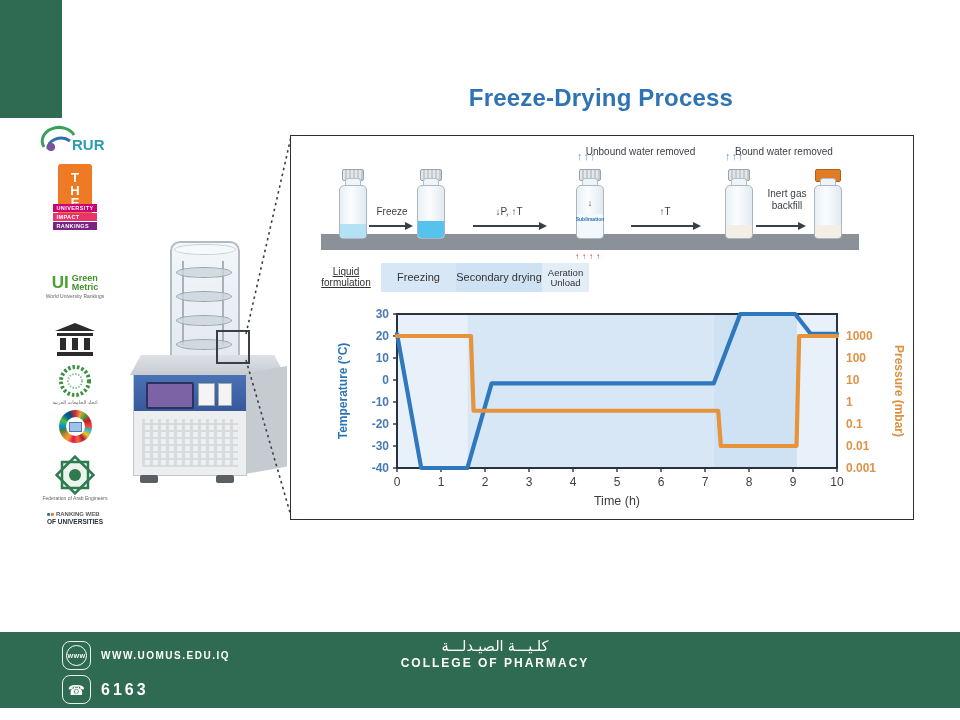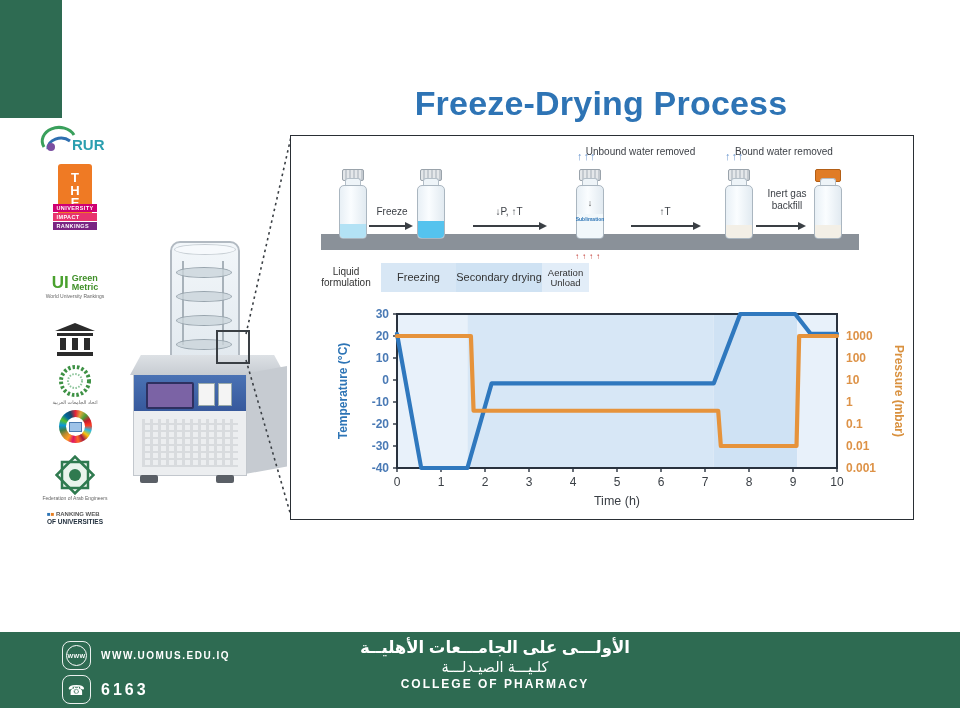--- a/index.html
+++ b/index.html
@@ -22,21 +22,21 @@
   .gm span{font-size:9px;color:#3f8f28;line-height:.95;font-weight:bold;}
   .sdg{width:33px;height:33px;border-radius:50%;
        background:conic-gradient(#e5243b,#dda63a,#4c9f38,#c5192d,#ff3a21,#26bde2,#fcc30b,#a21942,#fd6925,#dd1367,#fd9d24,#bf8b2e,#3f7e44,#0a97d9,#56c02b,#00689d,#19486a,#e5243b);
        display:flex;align-items:center;justify-content:center;}
   .sdg i{width:19px;height:19px;border-radius:50%;background:#fff;display:flex;align-items:center;justify-content:center;}
   .sdg i u{width:11px;height:8px;background:#9fc3e8;border:1px solid #4a7ab0;display:block;}
   .webo{font-size:6px;line-height:1.15;color:#555;text-align:left;font-weight:bold;}
   .webo .l2{color:#23313f;font-size:6.5px;}
   
   .title{position:absolute;left:290px;top:84px;width:622px;margin:0;text-align:center;
-         font-size:34px;font-weight:bold;color:#2e74b5;letter-spacing:.2px;}
+         font-size:24px;font-weight:bold;color:#2e74b5;letter-spacing:.2px;}
   
   .machine{position:absolute;left:130px;top:235px;width:162px;height:250px;z-index:2;}
   .chamber{position:absolute;left:40px;top:6px;width:66px;height:116px;border:2px solid #b2bac2;
            border-radius:10px 10px 4px 4px;background:linear-gradient(180deg,rgba(240,245,249,.85),rgba(214,224,232,.7));}
   .chamber::before{content:'';position:absolute;left:2px;top:1px;right:2px;height:9px;border-radius:50%;
            border:1px solid #c6cdd3;background:rgba(246,250,252,.9);}
   .rackline{position:absolute;top:18px;bottom:14px;width:2px;background:#a8b2ba;}
   .shelf{position:absolute;left:4px;width:54px;height:9px;border:1px solid #98a4ad;border-radius:50%;
          background:rgba(203,212,219,.8);}
   .deck{position:absolute;left:0;top:120px;width:155px;height:20px;
@@ -250,21 +250,21 @@
     <div class="plabel" style="left:338px;top:70px;width:72px">↑T</div>
     <div class="arrow" style="left:340px;top:89px;width:68px"></div>
 
     <div class="plabel" style="left:460px;top:52px;width:72px">Inert gas backfill</div>
     <div class="arrow" style="left:465px;top:89px;width:48px"></div>
 
     <div class="plabel" style="left:292px;top:10px;width:115px">Unbound water removed</div>
     <div class="plabel" style="left:438px;top:10px;width:110px">Bound water removed</div>
 
     <div class="stageband" id="stageBand">
-        <div class="stage" style="width: 70px; background: rgb(255, 255, 255); font-size: 10px;">Liquid formulation</div>
+        <div class="stage" style="width: 70px; background: rgb(255, 255, 255); font-size: 10px; text-decoration: underline;">Liquid formulation</div>
         <div class="stage" style="width: 75px; background: rgb(216, 231, 245); font-size: 11px;">Freezing</div>
         <div class="stage" style="width: 86px; background: rgb(207, 226, 243); font-size: 11px;">Secondary drying</div>
         <div class="stage" style="width: 47px; background: rgb(226, 237, 248); font-size: 9.5px;">Aeration Unload</div>
       </div>
 
     <div class="chartbox">
       <svg id="chartSvg" width="580" height="215" font-family="Liberation Sans, DejaVu Sans, sans-serif">
           <rect x="66" y="13" width="70.4" height="154" fill="#e8f1fa"></rect>
           <rect x="136.4" y="13" width="246.4" height="154" fill="#d7e7f6"></rect>
           <rect x="382.8" y="13" width="83.59999999999997" height="154" fill="#cfe2f4"></rect>
@@ -333,19 +333,18 @@
         <div class="site">WWW.UOMUS.EDU.IQ</div>
       </div>
       <div class="crow">
         <div class="cicon">
             <span style="font-size:14px">☎</span>
           </div>
         <div class="phone">6163</div>
       </div>
     </div>
     <div class="ftext">
-      <div class="ar1" dir="rtl">الأولـــى على الجامـــعات الأهليــة</div>
       <div class="ar2" dir="rtl">كلـيـــة الصيـدلـــة</div>
       <div class="en1">COLLEGE OF PHARMACY</div>
     </div>
 
   </div>
 </div>
 
 </body></html>

